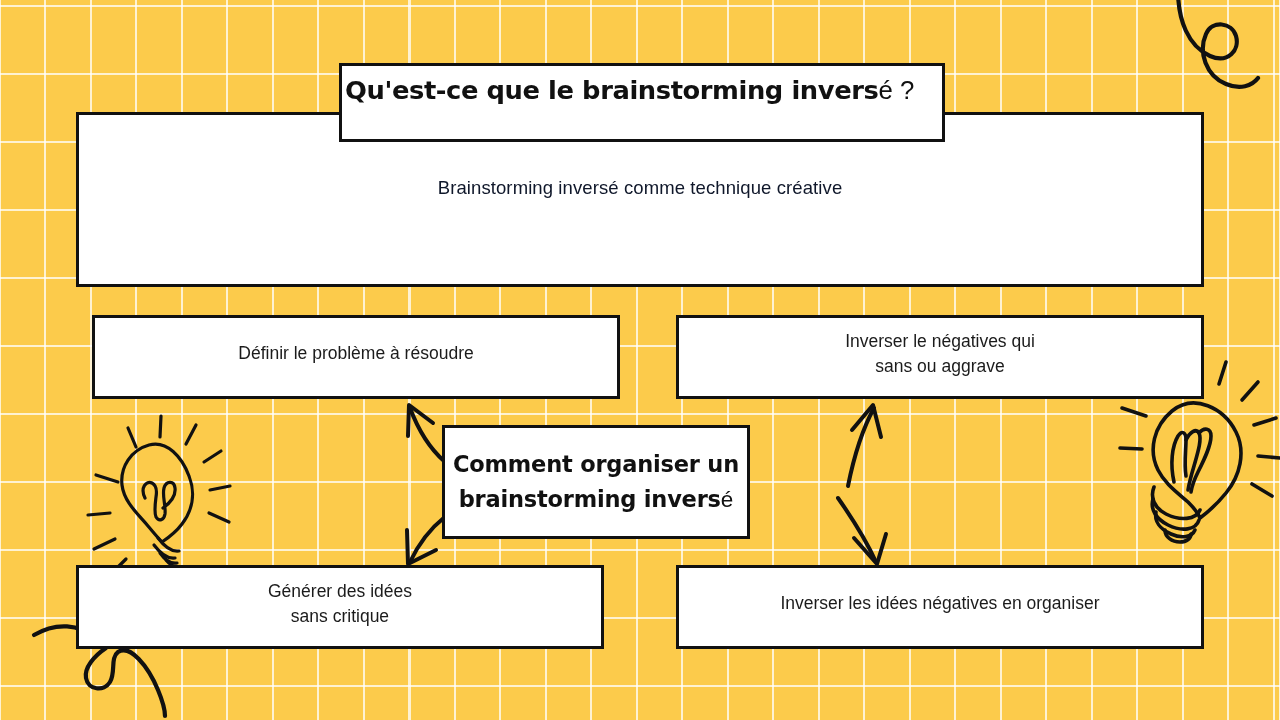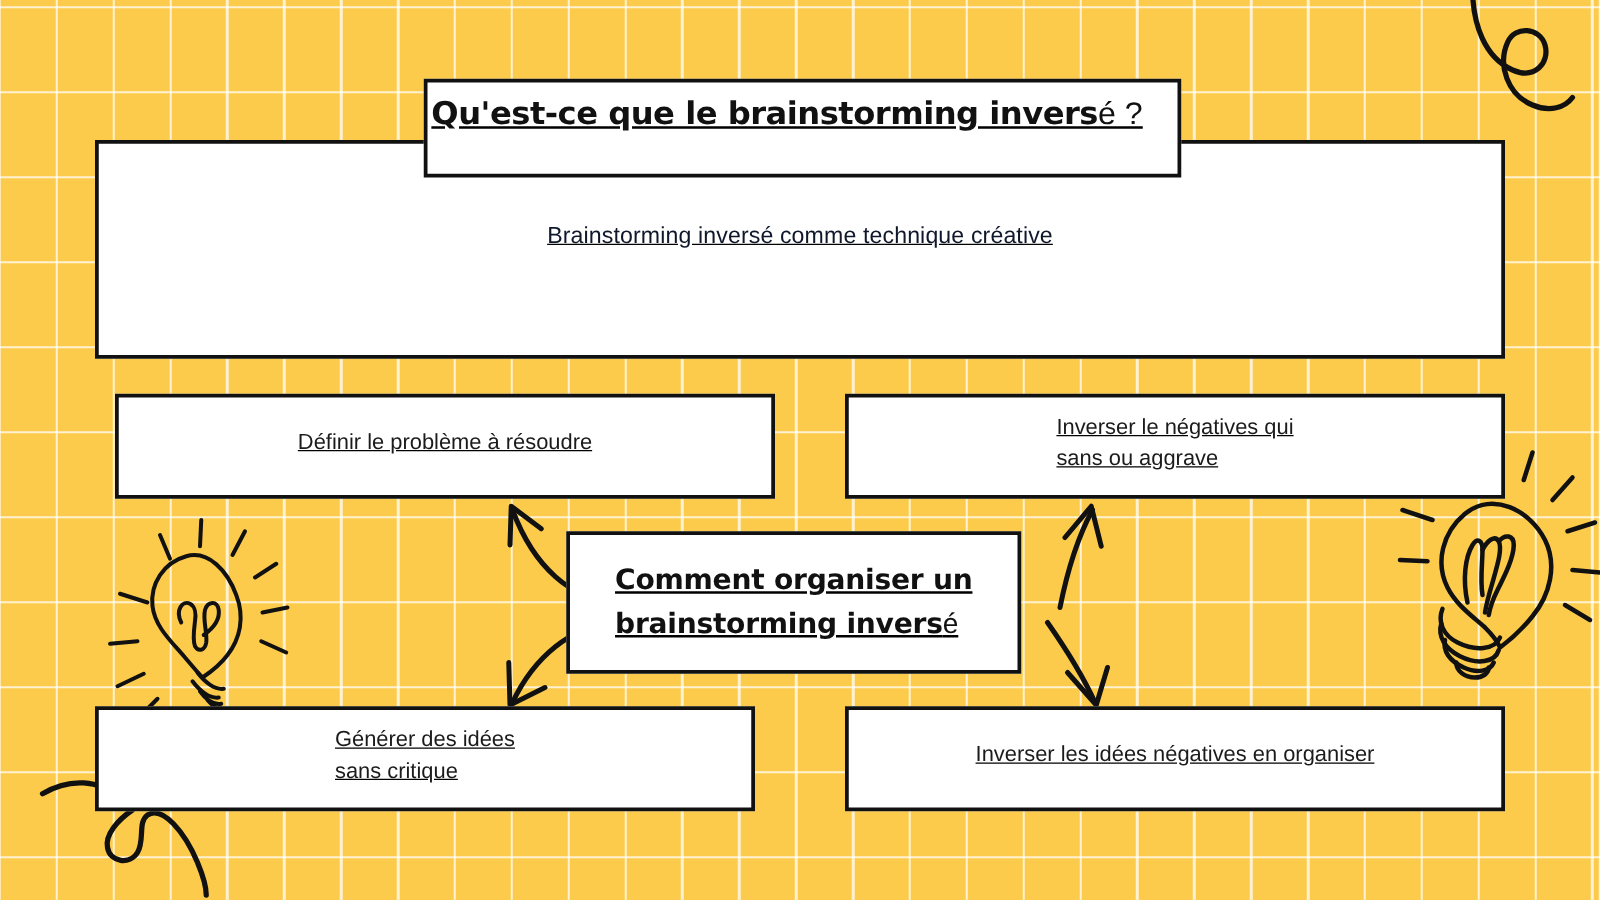--- a/index.html
+++ b/index.html
@@ -24,22 +24,21 @@
     pointer-events: none;
   }
   .box {
     position: absolute;
     background: #ffffff;
     border: 3px solid #111111;
     box-sizing: border-box;
     display: flex;
     align-items: center;
     justify-content: center;
-    text-align: left;
-    text-decoration: underline;
+    text-align: center;
   }
   
   #content-box {
     left: 76px;
     top: 112px;
     width: 1128px;
     height: 175px;
     align-items: flex-start;
     justify-content: center;
   }
@@ -86,23 +85,23 @@
     color: #1b1b1b;
     line-height: 1.45;
     transform: translateY(-3px);
   }
   #box-tl { left: 92px;  top: 315px; }
   #box-tr { left: 676px; top: 315px; }
   #box-bl { left: 76px;  top: 565px; }
   #box-br { left: 676px; top: 565px; }
   
   #center-box {
-    left: 453px;
+    left: 442px;
     top: 425px;
-    width: 364px;
+    width: 308px;
     height: 114px;
   }
   #center-text {
     font-family: "DejaVu Sans", sans-serif;
     font-weight: bold;
     font-size: 22.5px;
     color: #111111;
     line-height: 1.55;
     letter-spacing: -0.2px;
   }

